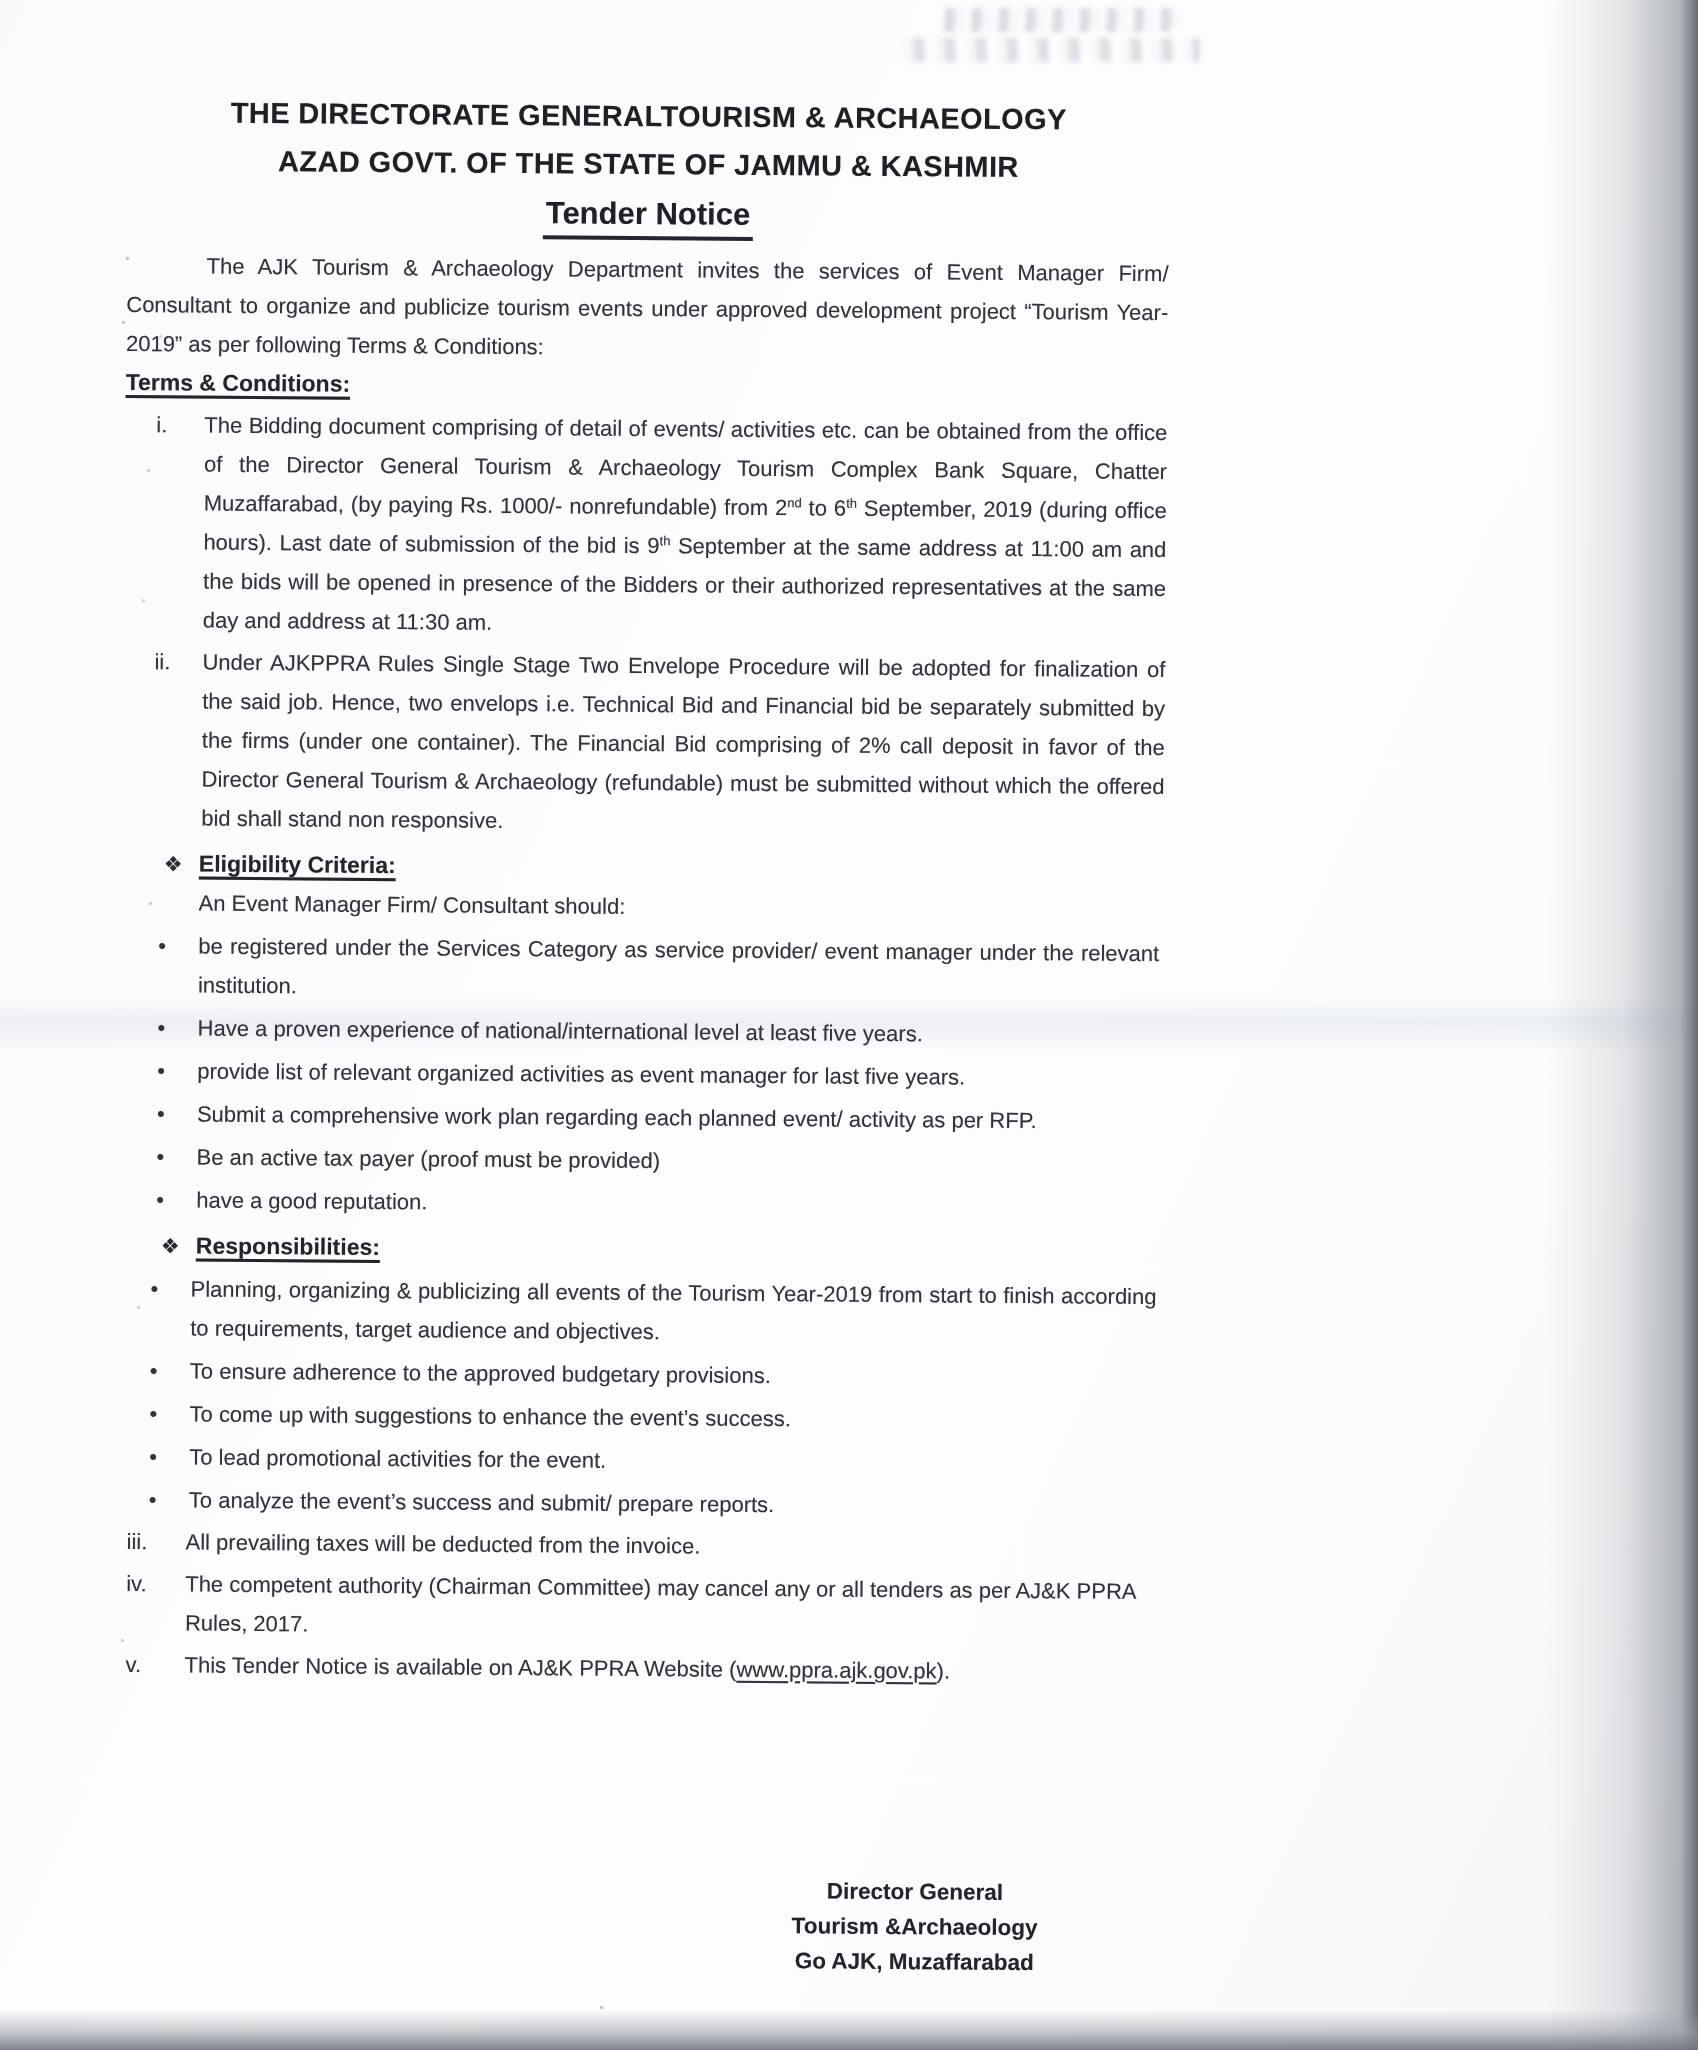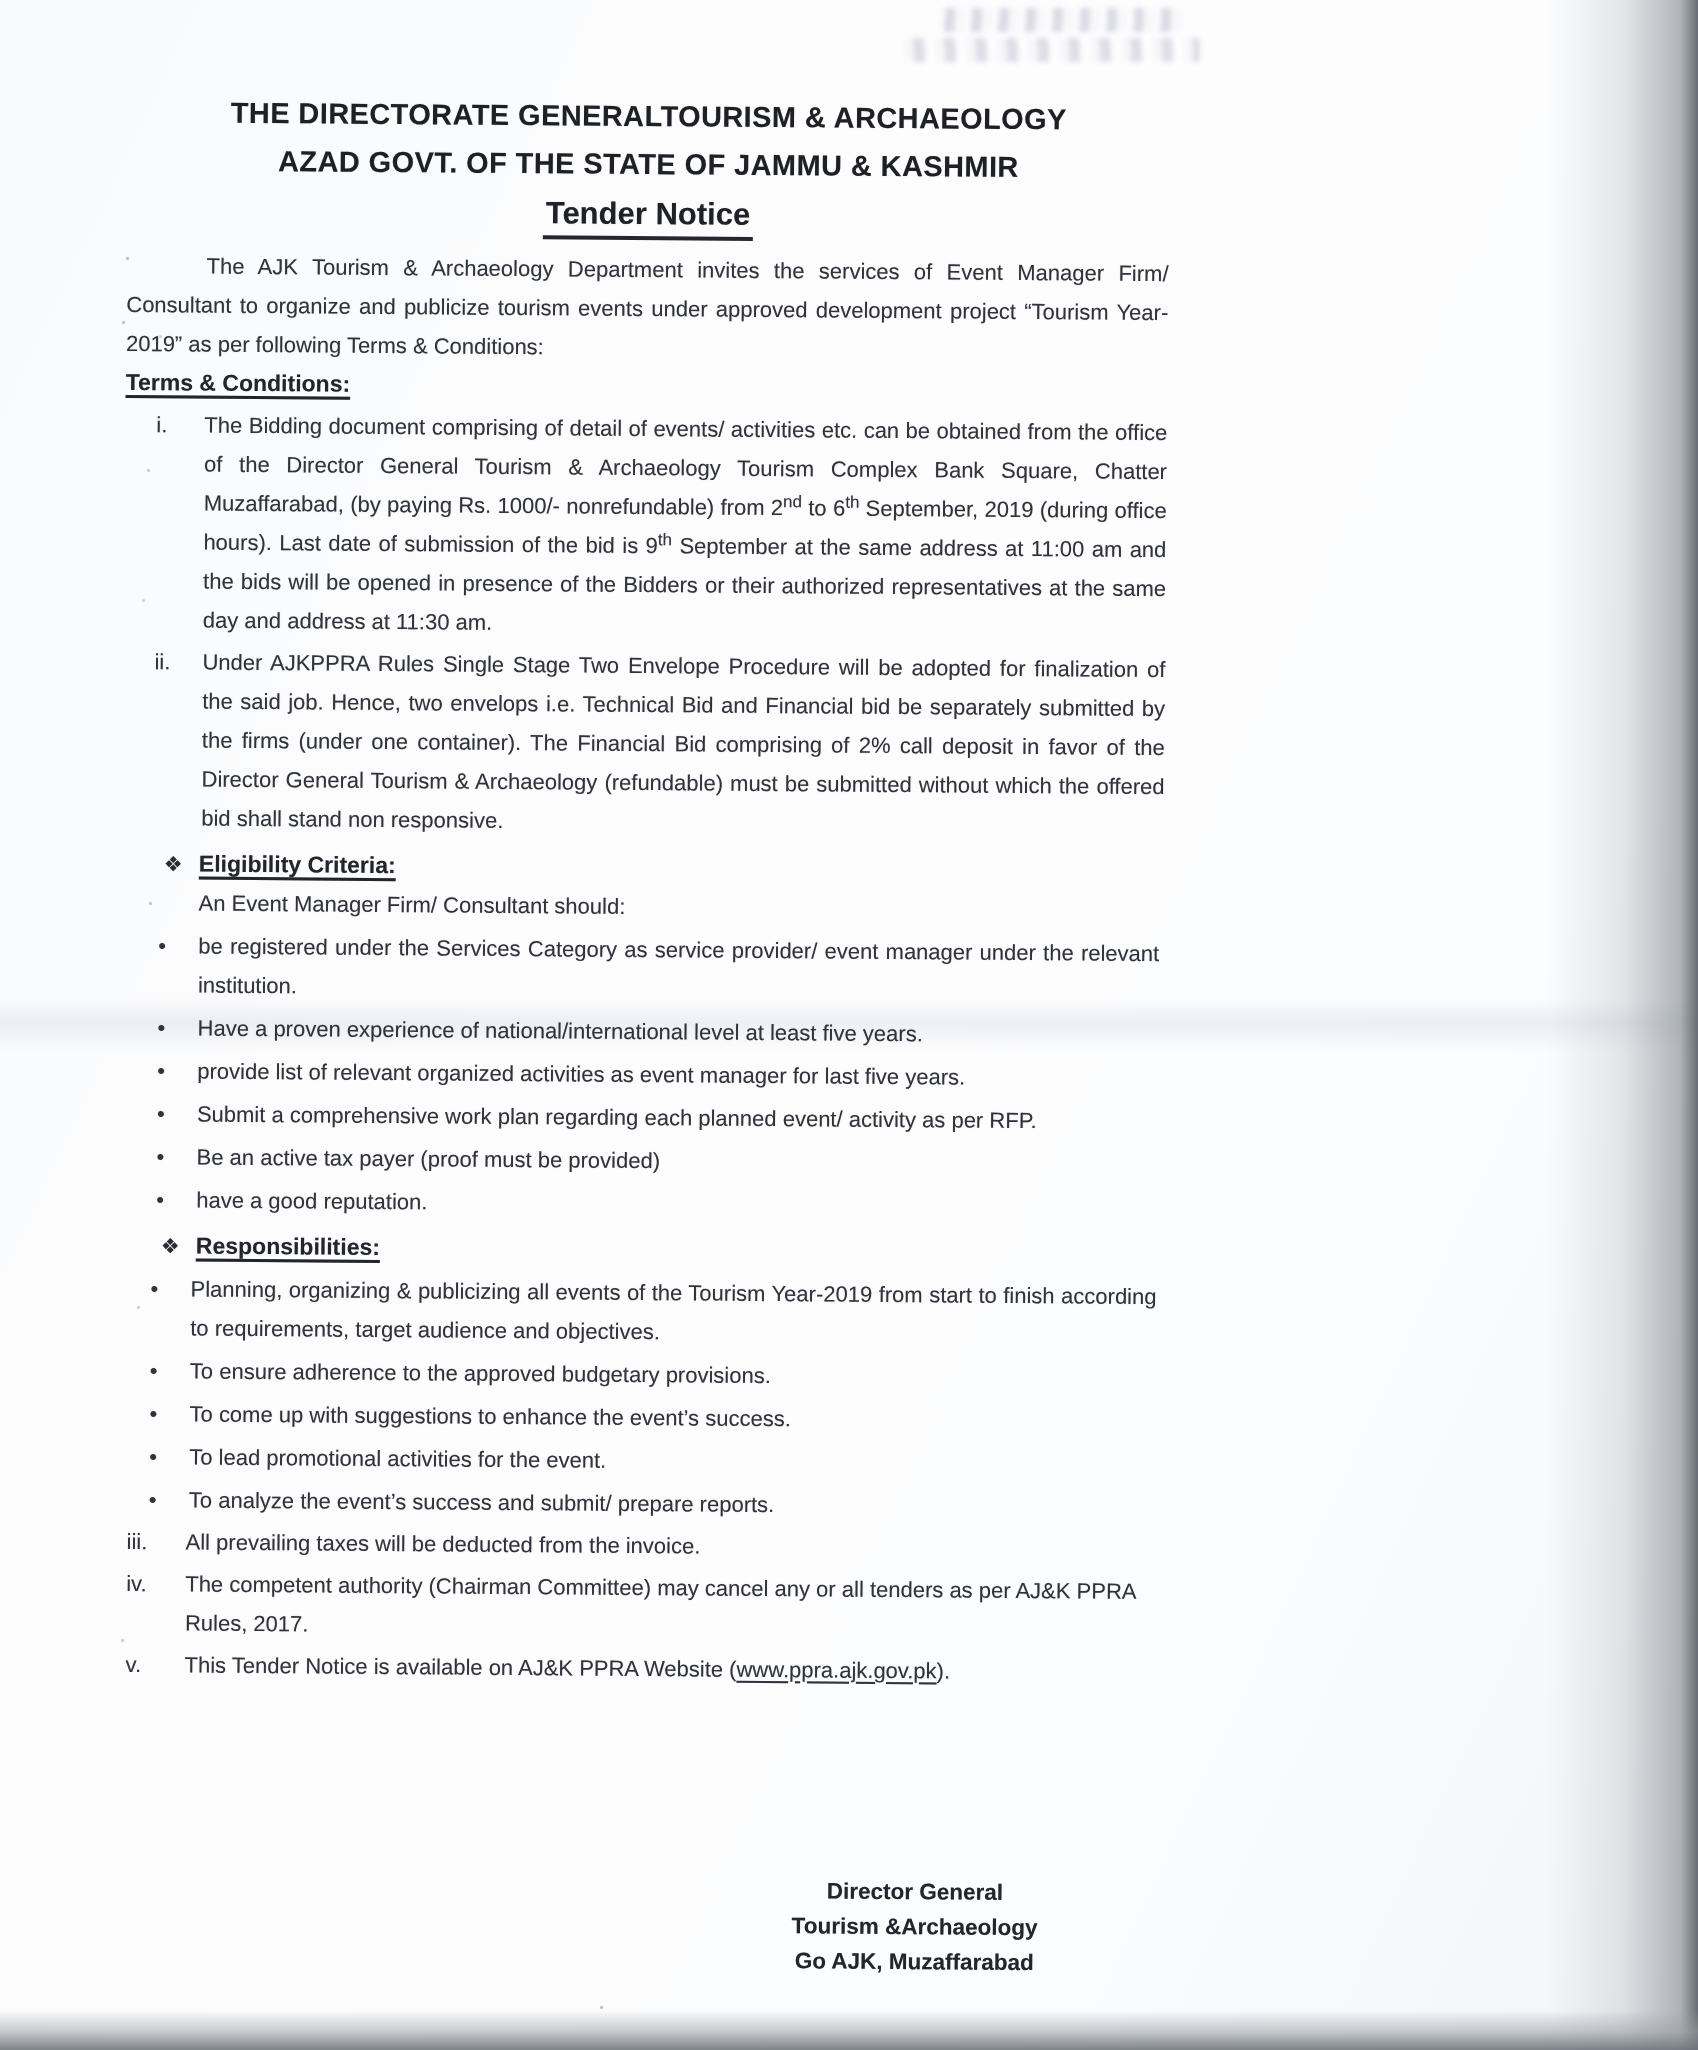--- a/index.html
+++ b/index.html
@@ -64,21 +64,21 @@
   .intro{text-align:justify;text-indent:80px;margin:3px 0 0;}
   .sec-heading{
     font-weight:bold;font-size:23px;color:#24252c;
     text-decoration:underline;text-decoration-thickness:2.5px;text-underline-offset:5px;
   }
   .term{display:flex;align-items:flex-start;margin-top:3px;}
   .term .num{flex:0 0 79px;padding-left:31px;box-sizing:border-box;}
   .term .txt{flex:1;text-align:justify;}
   .term.outer .num{flex:0 0 69px;padding-left:10px;}
   .term.outer .txt{text-align:left;}
-  sup{font-size:17px;line-height:0;vertical-align:8px;}
+  sup{font-size:13px;line-height:0;vertical-align:8px;}
   .fancy{display:flex;align-items:flex-start;margin-top:7px;}
   .fancy .mark{flex:0 0 35px;margin-left:42px;font-size:21px;color:#2a2b33;}
   .subline{margin-left:77px;}
   .blt{display:flex;align-items:flex-start;margin-top:4px;}
   .blt .dot{flex:0 0 77px;padding-left:37px;box-sizing:border-box;}
   .blt .btxt{flex:1;text-align:justify;padding-right:4px;}
   .blt.resp .dot{flex:0 0 72px;padding-left:32px;}
   .doc-link{text-decoration:underline;text-underline-offset:4px;color:#31323b;cursor:pointer;}
   .sig{
     width:250px;margin:184px 0 0 676px;text-align:center;

